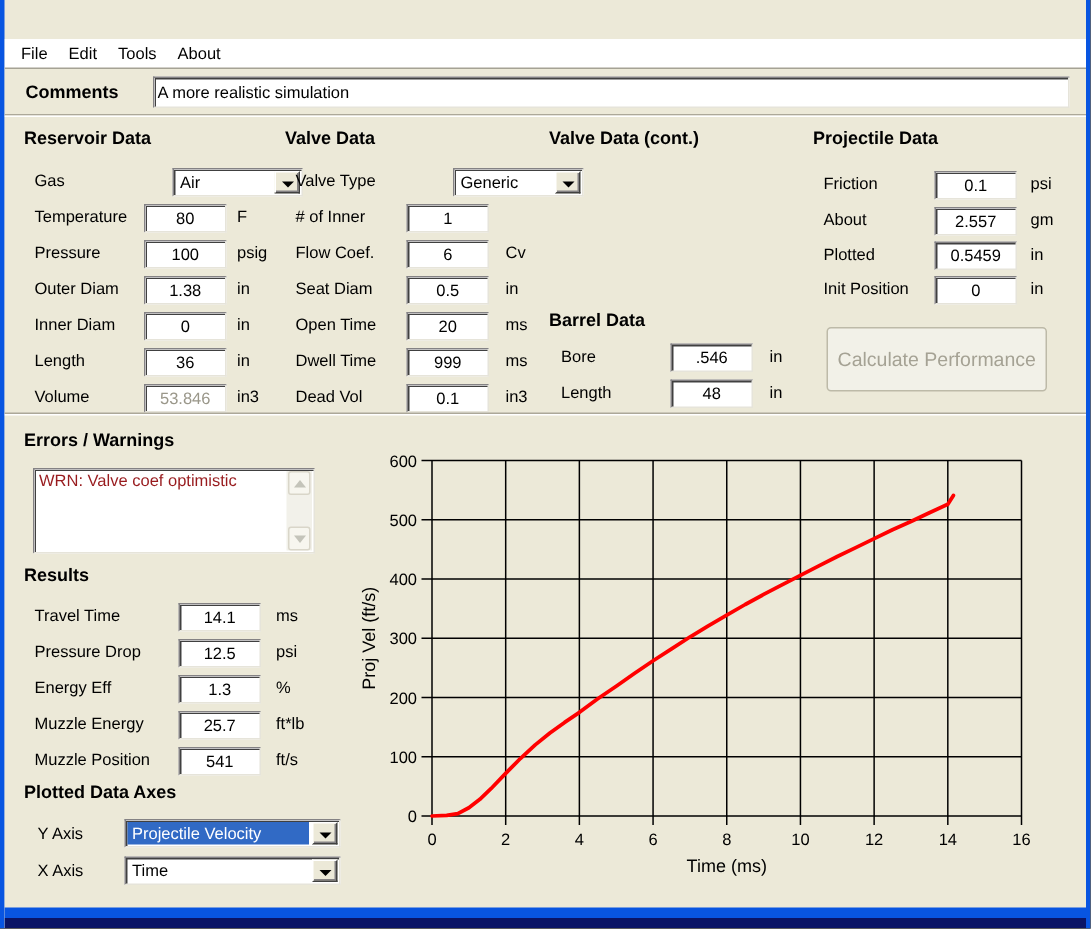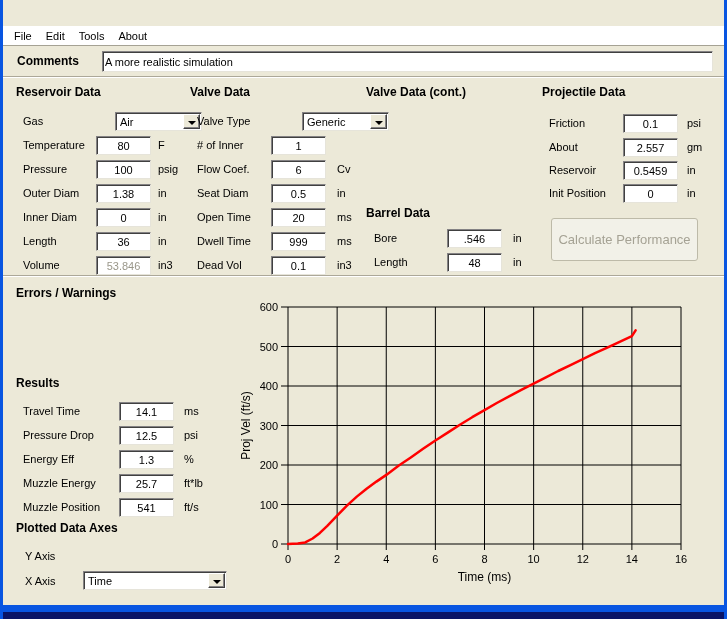--- a/index.html
+++ b/index.html
@@ -172,51 +172,68 @@
     <span class="lbl" style="left:371px;top:210px">Length</span>
     <input class="tbox" style="left: 444px; top: 207px; text-align: center;" value="48">
     <span class="unit" style="left:510px;top:210px">in</span>
 
     <span class="lbl" style="left:546px;top:71px">Friction</span>
     <input class="tbox" style="left: 620px; top: 68px;" value="0.1">
     <span class="unit" style="left:684px;top:71px">psi</span>
     <span class="lbl" style="left:546px;top:95px">About</span>
     <input class="tbox" style="left: 620px; top: 92px;" value="2.557">
     <span class="unit" style="left:684px;top:95px">gm</span>
-    <span class="lbl" style="left:546px;top:118px">Reservoir</span>
+    <span class="lbl" style="left:546px;top:118px">Plotted</span>
     <input class="tbox" style="left: 620px; top: 115px;" value="0.5459">
     <span class="unit" style="left:684px;top:118px">in</span>
     <span class="lbl" style="left:546px;top:141px">Init Position</span>
     <input class="tbox" style="left: 620px; top: 138px;" value="0">
     <span class="unit" style="left:684px;top:141px">in</span>
     <button class="xp-btn" style="left:548px;top:172px;width:147px;height:43px" disabled="">Calculate Performance</button>
 
     <div class="groove" style="top:229px"></div>
 
     <span class="hdr" style="left:13px;top:240px">Errors / Warnings</span>
+    <div id="errors-box">
+      <div id="errors-text">WRN: Valve coef optimistic</div>
+      <div class="vscroll">
+        <span class="sbtn up">
+            <span class="arr-up"></span>
+          </span>
+        <span class="sbtn down">
+            <span class="arr-down"></span>
+          </span>
+      </div>
+    </div>
 
     <span class="hdr" style="left:13px;top:330px">Results</span>
     <span class="lbl" style="left:20px;top:359px">Travel Time</span>
     <input class="tbox" style="left: 116px; top: 356px;" value="14.1">
     <span class="unit" style="left:181px;top:359px">ms</span>
     <span class="lbl" style="left:20px;top:383px">Pressure Drop</span>
     <input class="tbox" style="left: 116px; top: 380px;" value="12.5">
     <span class="unit" style="left:181px;top:383px">psi</span>
     <span class="lbl" style="left:20px;top:407px">Energy Eff</span>
     <input class="tbox" style="left: 116px; top: 404px;" value="1.3">
     <span class="unit" style="left:181px;top:407px">%</span>
     <span class="lbl" style="left:20px;top:431px">Muzzle Energy</span>
     <input class="tbox" style="left: 116px; top: 428px;" value="25.7">
     <span class="unit" style="left:181px;top:431px">ft*lb</span>
     <span class="lbl" style="left:20px;top:455px">Muzzle Position</span>
     <input class="tbox" style="left: 116px; top: 452px;" value="541">
     <span class="unit" style="left:181px;top:455px">ft/s</span>
 
     <span class="hdr" style="left:13px;top:475px">Plotted Data Axes</span>
     <span class="lbl" style="left:22px;top:504px">Y Axis</span>
+    <div class="combo" style="left:61px;top:500px;width:144px">
+      <span class="combo-text selected">Projectile Velocity</span>
+      <span class="combo-btn">
+          <span class="tri"></span>
+        </span>
+    </div>
     <span class="lbl" style="left:22px;top:529px">X Axis</span>
     <div class="combo" style="left:61px;top:525px;width:144px">
       <span class="combo-text">Time</span>
       <span class="combo-btn">
           <span class="tri"></span>
         </span>
     </div>
 
     <svg id="chart" width="470" height="300">
         <line class="grid" x1="53" y1="246" x2="446" y2="246"></line>

